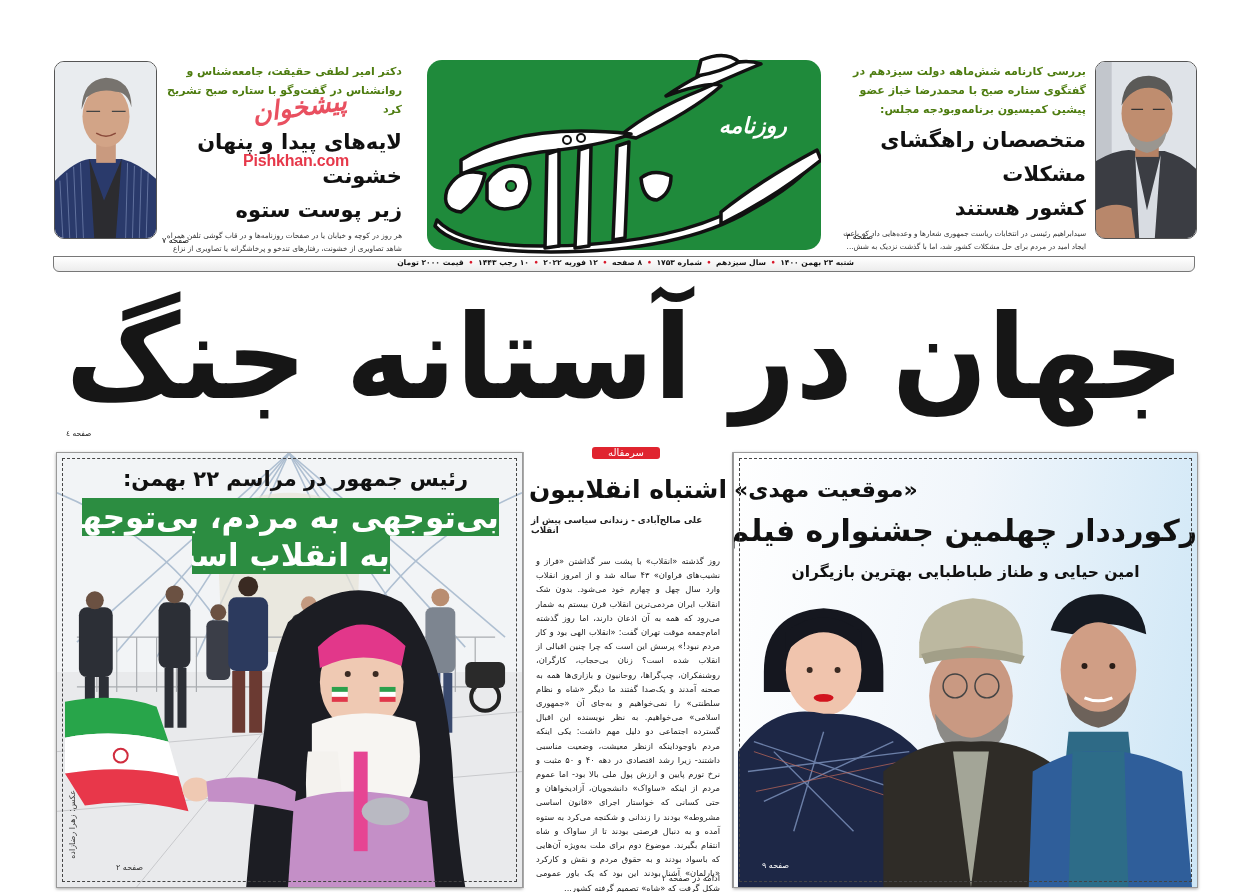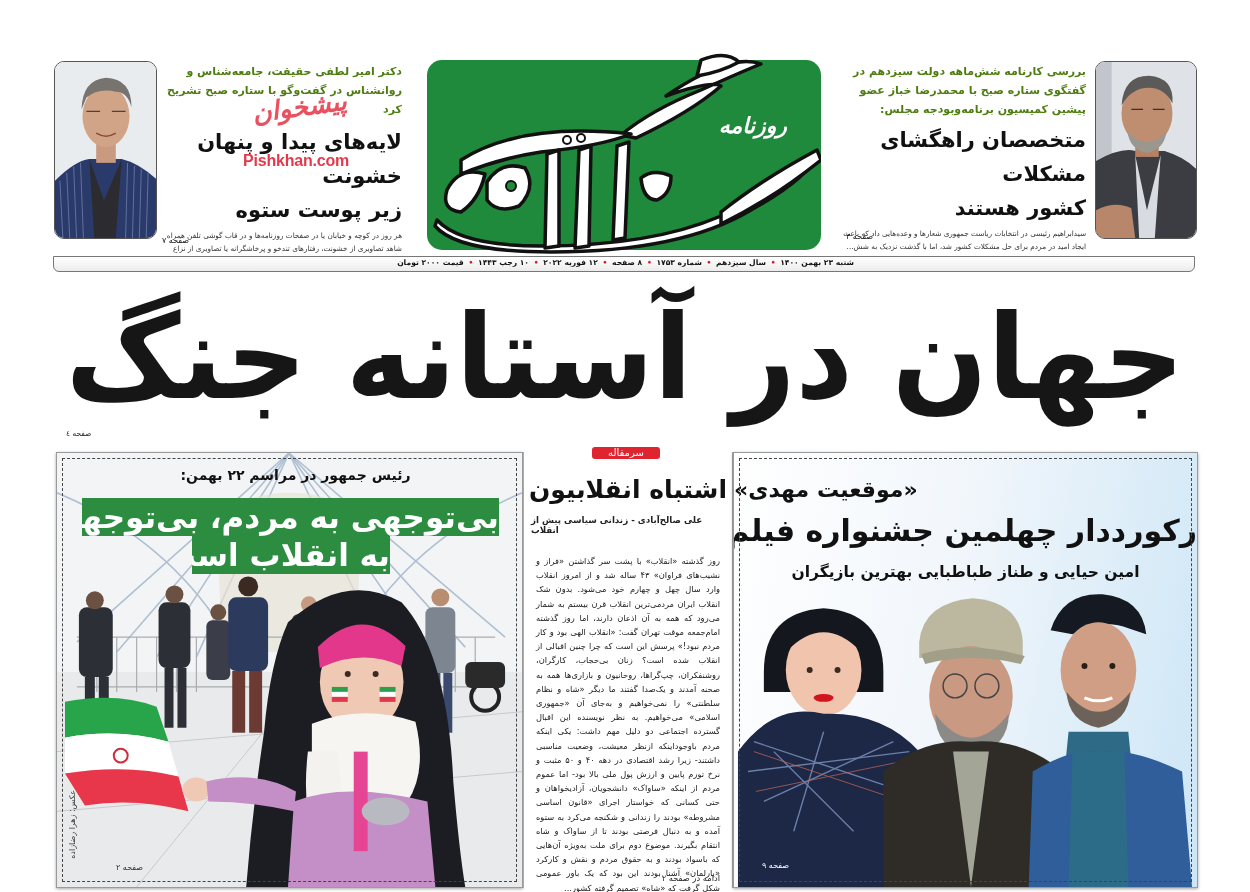--- a/index.html
+++ b/index.html
@@ -32,21 +32,21 @@
   .main-headline { position: absolute; left: 60px; top: 290px; width: 1130px; height: 135px; text-align: center; direction: rtl; font-family: "DejaVu Sans", sans-serif; font-weight: 900; font-size: 112px; line-height: 135px; color: #161616; letter-spacing: -3px; white-space: nowrap; transform: scaleY(1.05); }
   .page4 { position: absolute; left: 66px; top: 429px; font-size: 7.5px; color: #222; direction: rtl; }
 
   
   .box { position: absolute; border: 1px solid #9a9a9a; box-shadow: 0 1px 3px rgba(0,0,0,0.35); }
   .box .dash { position: absolute; left: 5px; top: 5px; right: 5px; bottom: 5px; border: 1.5px dashed #444; pointer-events: none; z-index: 5; }
 
   
   .left-box { left: 56px; top: 452px; width: 467px; height: 436px; background: #eef3f6; overflow: hidden; }
   .left-box .scene { position: absolute; left: 0; top: 0; width: 100%; height: 100%; }
-  .left-box .kicker { position: absolute; left: 12px; right: 0; top: 14px; text-align: center; font-weight: bold; font-size: 14px; color: #111; direction: rtl; z-index: 3; }
+  .left-box .kicker { position: absolute; left: 12px; right: 0; top: 14px; text-align: center; font-weight: bold; font-size: 21px; color: #111; direction: rtl; z-index: 3; }
 
   
   .edit-col { position: absolute; left: 523px; top: 452px; width: 210px; height: 436px; border-left: 1px solid #aaa; border-right: 1px solid #aaa; background: #fff; }
   .edit-tag { position: absolute; left: 592px; top: 447px; width: 68px; height: 12px; background: #e0242f; border-radius: 3px; color: #fff; font-size: 10px; text-align: center; line-height: 12px; direction: rtl; }
   .edit-title { position: absolute; left: 528px; top: 470px; width: 200px; text-align: center; font-weight: 900; font-size: 25px; line-height: 40px; direction: rtl; color: #111; letter-spacing: -0.5px; }
   .edit-author { position: absolute; left: 531px; top: 515px; width: 200px; text-align: left; font-weight: bold; font-size: 8.7px; direction: rtl; color: #222; }
   .edit-body { position: absolute; left: 536px; top: 554px; width: 184px; font-size: 8.3px; line-height: 14.2px; text-align: justify; text-align-last: right; direction: rtl; color: #222; }
   .edit-cont { position: absolute; left: 536px; top: 873px; width: 184px; font-weight: normal; font-size: 8.3px; direction: rtl; color: #222; }
 
   

